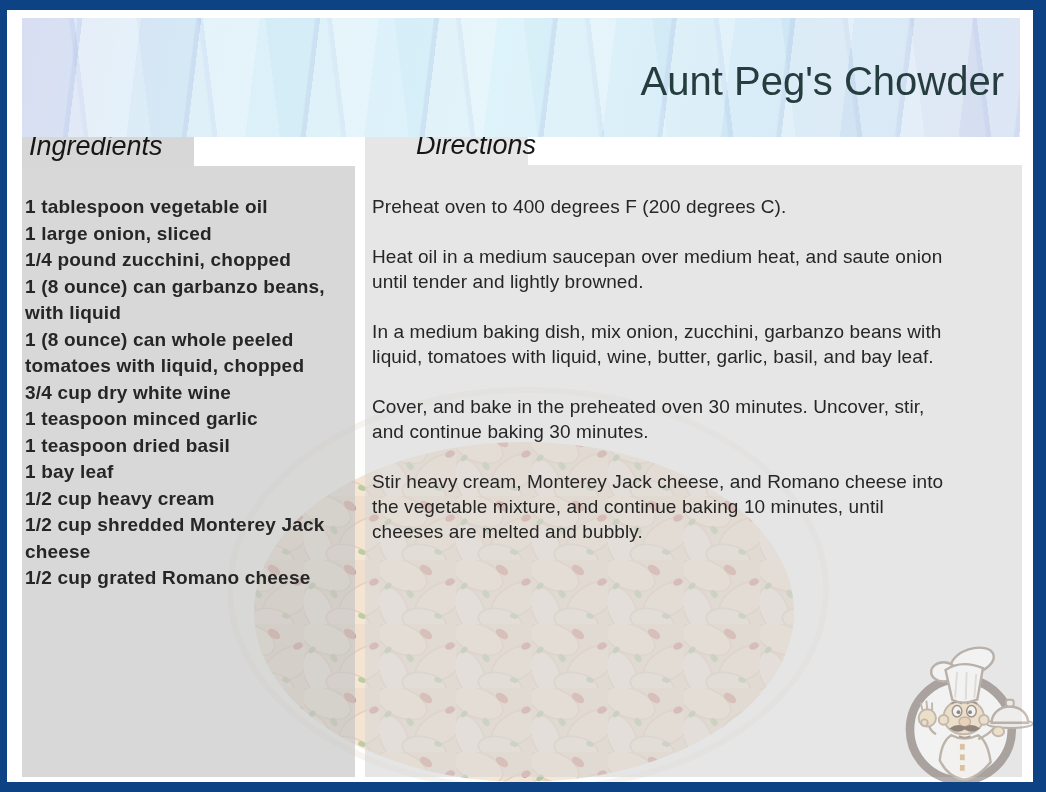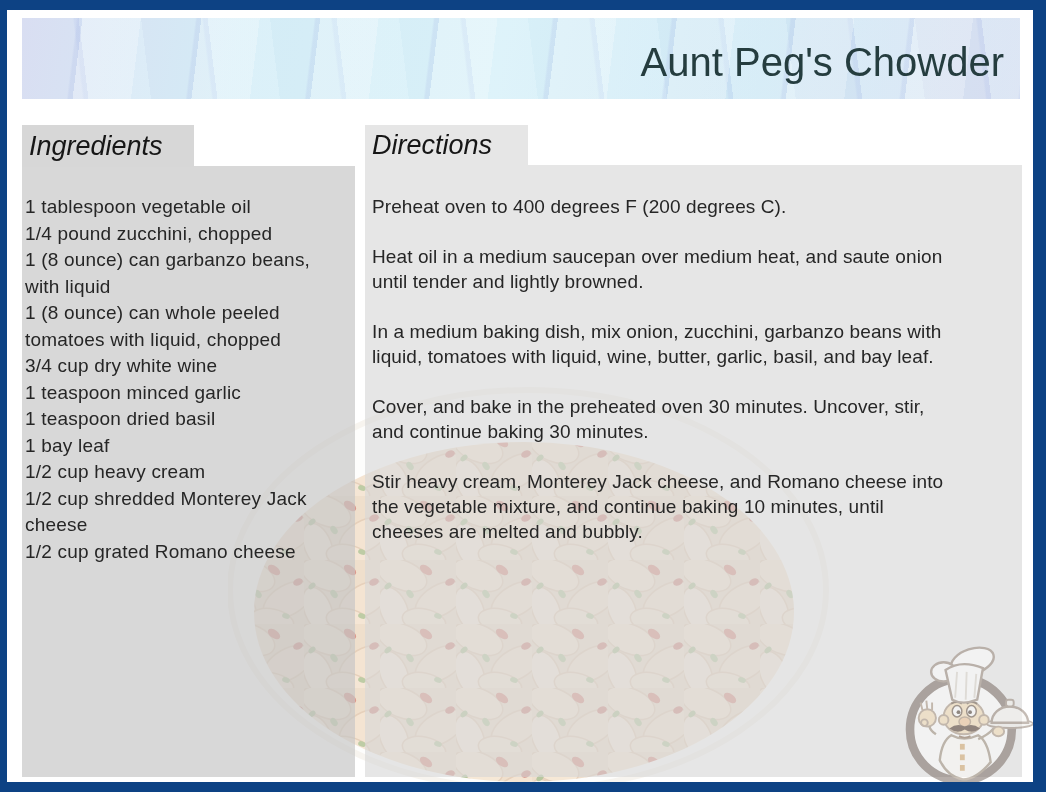--- a/index.html
+++ b/index.html
@@ -11,56 +11,56 @@
   }
   
   .frame { position:absolute; background:#0d4284; z-index:40; }
   .frame.top    { left:0; top:0; width:1046px; height:10px; }
   .frame.bottom { left:0; top:782px; width:1046px; height:10px; }
   .frame.left   { left:0; top:0; width:7px; height:792px; }
   .frame.right  { left:1033px; top:0; width:13px; height:792px; }
 
   
   .banner {
-    position:absolute; left:22px; top:18px; width:998px; height:81px; z-index:10;
+    position:absolute; left:22px; top:18px; width:998px; height:119px; z-index:10;
     background:
       repeating-linear-gradient(97deg,
         rgba(190,205,240,0.00) 0 54px, rgba(170,185,230,0.22) 56px 60px, rgba(255,255,255,0.25) 60px 118px),
       repeating-linear-gradient(83deg,
         rgba(255,255,255,0.00) 0 60px, rgba(165,185,235,0.18) 62px 66px, rgba(235,250,255,0.30) 66px 128px),
       linear-gradient(100deg,#d9def2 0%, #d4ecf6 22%, #d8f0f8 48%, #cfe7f4 74%, #d7ddf0 100%);
     display:flex; align-items:center; justify-content:flex-end;padding-left:24px;
   }
   .banner-title {
     font-size:40px; line-height:1; color:#253d3f; padding:6px 16px 0 0;
     letter-spacing:0px; font-weight:400;
   }
 
   
   .beans-photo { position:absolute; left:228px; top:368px; width:610px; height:420px; opacity:0.55; z-index:1; }
 
   
   .hdr-box { position:absolute; z-index:6; display:flex; align-items:center; }
   .hdr-box.ing { left:22px;  top:125px; width:172px; height:42px; background:#d7d7d7; }
-  .hdr-box.dir { left:365px; top:125px; width:163px; height:40px; background:#e6e6e6; }
+  .hdr-box.dir { left:365px; top:125px; width:163px; height:40px; background:#e6e6e6;padding-left:44px; }
   .hdr-text { font-size:27px; color:#161616; padding-left:7px; font-weight:400;font-style:italic; }
 
   .panel { position:absolute; z-index:5; }
   .panel.ing {
     left:22px; top:166px; width:333px; height:611px;
     background:rgba(197,197,197,0.68);
     padding:28px 8px 0 3px;
   }
   .panel.dir {
     left:365px; top:165px; width:657px; height:612px;
     background:rgba(214,214,214,0.62);
     padding:29px 8px 0 7px;
   }
 
-  .ing-list { list-style:none; }
+  .ing-list { list-style:none;font-weight:bold; }
   .ing-list li {
     font-size:19px; line-height:26.5px; color:#262626;
     white-space:pre-line; letter-spacing:0.2px;
   }
   .dir-steps p {
     font-size:19px; line-height:25px; color:#262626;
     margin-bottom:25px; white-space:pre-line; letter-spacing:0.1px;
   }
 
   
@@ -98,20 +98,21 @@
   <div class="banner">
     <div class="banner-title">Aunt Peg's Chowder</div>
   </div>
 
   <div class="hdr-box ing">
     <span class="hdr-text">Ingredients</span>
   </div>
   <div class="panel ing">
     <ul class="ing-list">
       <li>1 tablespoon vegetable oil</li>
+      <li>1 large onion, sliced</li>
       <li>1/4 pound zucchini, chopped</li>
       <li>1 (8 ounce) can garbanzo beans,
 with liquid</li>
       <li>1 (8 ounce) can whole peeled
 tomatoes with liquid, chopped</li>
       <li>3/4 cup dry white wine</li>
       <li>1 teaspoon minced garlic</li>
       <li>1 teaspoon dried basil</li>
       <li>1 bay leaf</li>
       <li>1/2 cup heavy cream</li>

